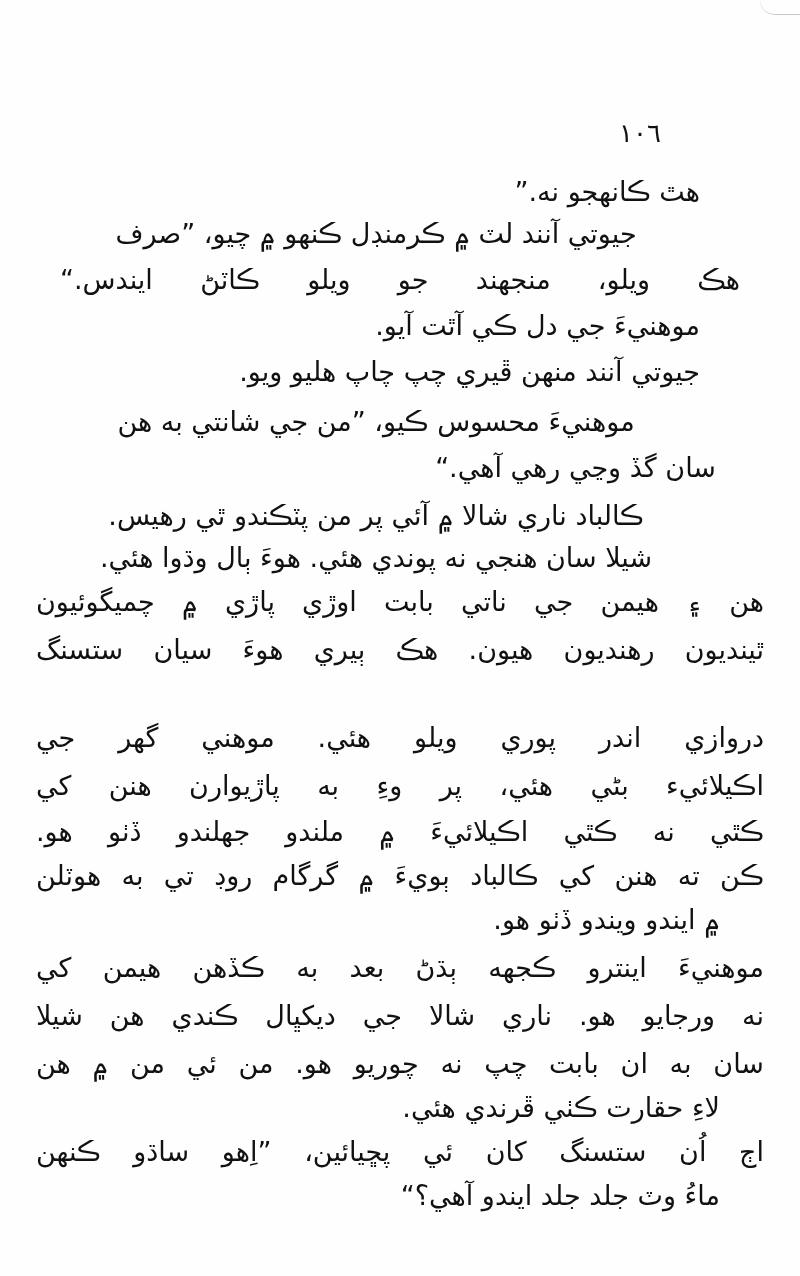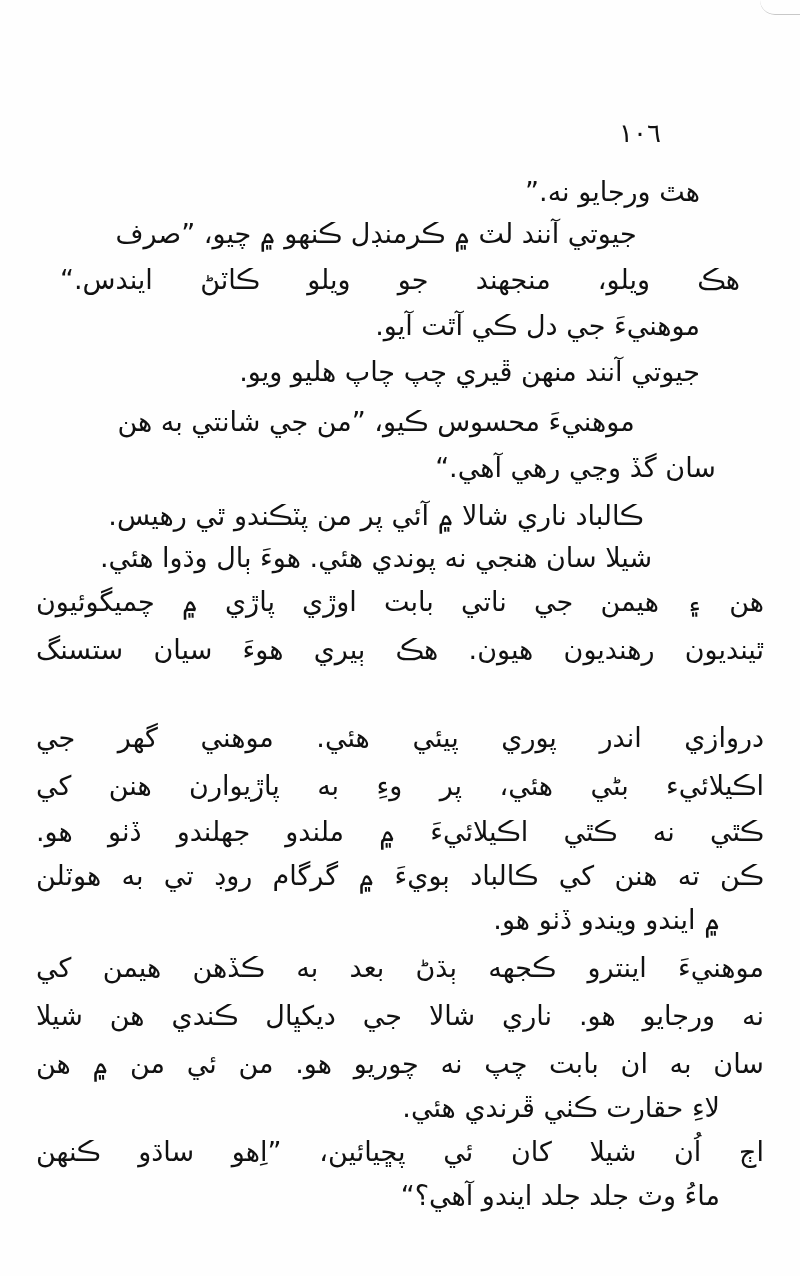--- a/index.html
+++ b/index.html
@@ -39,35 +39,35 @@
     .short { text-align: right; }
   </style>
 </head>
 <body>
 
 <div class="page">
   <div class="page-corner"></div>
 
   <div class="page-number">١٠٦</div>
 
-  <div class="line short" style="top:172px; left:440px; width:260px;">هٿ ورجايو نه.”</div>
+  <div class="line short" style="top:172px; left:440px; width:260px;">هٿ ڪانهجو نه.”</div>
   <div class="line indent" style="top:214px;">جيوتي آنند لٽ ۾ ڪرمنڊل ڪنهو ۾ چيو، ”صرف</div>
   <div class="line full" style="top:260px; left:60px; width:680px;">هڪ ويلو، منجهند جو ويلو ڪاٽڻ ايندس.“</div>
   <div class="line short" style="top:306px; left:280px; width:420px;">موهنيءَ جي دل ڪي آٿت آيو.</div>
   <div class="line short" style="top:352px; left:100px; width:600px;">جيوتي آنند منهن ڦيري چپ چاپ هليو ويو.</div>
   <div class="line indent" style="top:402px;">موهنيءَ محسوس ڪيو، ”من جي شانتي به هن</div>
   <div class="line short" style="top:448px; left:380px; width:336px;">سان گڏ وڃي رهي آهي.“</div>
   <div class="line indent" style="top:496px;">ڪالباد ناري شالا ۾ آئي پر من پٽڪندو ٿي رهيس.</div>
   <div class="line indent" style="top:538px;">شيلا سان هنجي نه پوندي هئي. هوءَ ٻال وڌوا هئي.</div>
   <div class="line full" style="top:582px;">هن ۽ هيمن جي ناتي بابت اوڙي پاڙي ۾ چميگوئيون</div>
   <div class="line full" style="top:630px;">ٿينديون رهنديون هيون. هڪ ٻيري هوءَ سيان ستسنگ</div>
-  <div class="line full" style="top:718px;">دروازي اندر پوري پيئي هئي. موهني گهر جي</div>
+  <div class="line full" style="top:718px;">دروازي اندر پوري ويلو هئي. موهني گهر جي</div>
   <div class="line full" style="top:766px;">اڪيلائيء بڻي هئي، پر وءِ به پاڙيوارن هنن کي</div>
   <div class="line full" style="top:812px;">ڪٿي نه ڪٿي اڪيلائيءَ ۾ ملندو جهلندو ڏٺو هو.</div>
   <div class="line full" style="top:856px;">ڪن ته هنن کي ڪالباد ٻويءَ ۾ گرگام روڊ تي به هوٽلن</div>
   <div class="line short" style="top:900px; left:360px; width:360px;">۾ ايندو ويندو ڏٺو هو.</div>
   <div class="line full" style="top:948px;">موهنيءَ اينترو ڪجهه ٻڌڻ بعد به ڪڏهن هيمن کي</div>
   <div class="line full" style="top:996px;">نه ورجايو هو. ناري شالا جي ديکڀال ڪندي هن شيلا</div>
   <div class="line full" style="top:1044px;">سان به ان بابت چپ نه چوريو هو. من ئي من ۾ هن</div>
   <div class="line short" style="top:1088px; left:300px; width:420px;">لاءِ حقارت ڪٺي ڦرندي هئي.</div>
-  <div class="line full" style="top:1132px;">اڄ اُن شيلا کان ئي پڇيائين، ”اِهو ساڌو ڪنهن</div>
+  <div class="line full" style="top:1132px;">اڄ اُن ستسنگ کان ئي پڇيائين، ”اِهو ساڌو ڪنهن</div>
   <div class="line short" style="top:1176px; left:220px; width:500px;">ماءُ وٽ جلد جلد ايندو آهي؟“</div>
 </div>
 
 </body></html>

